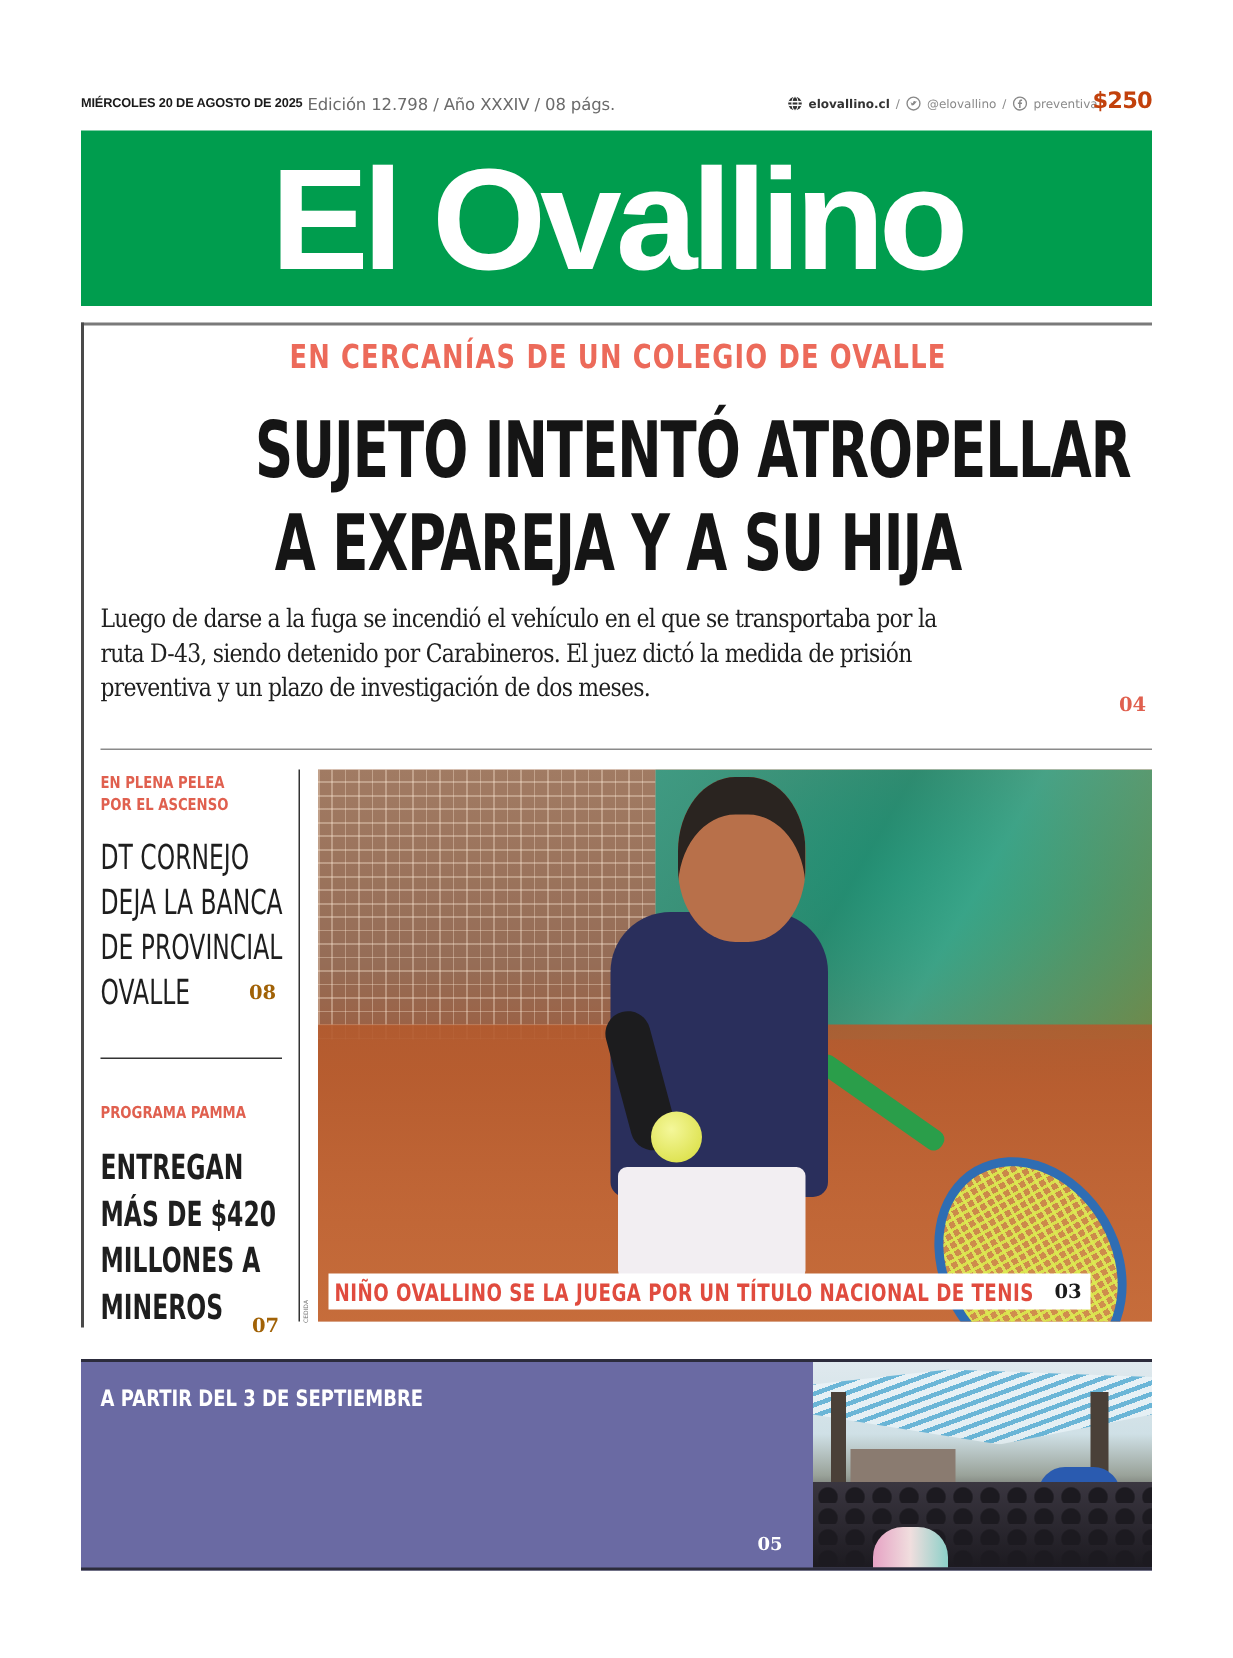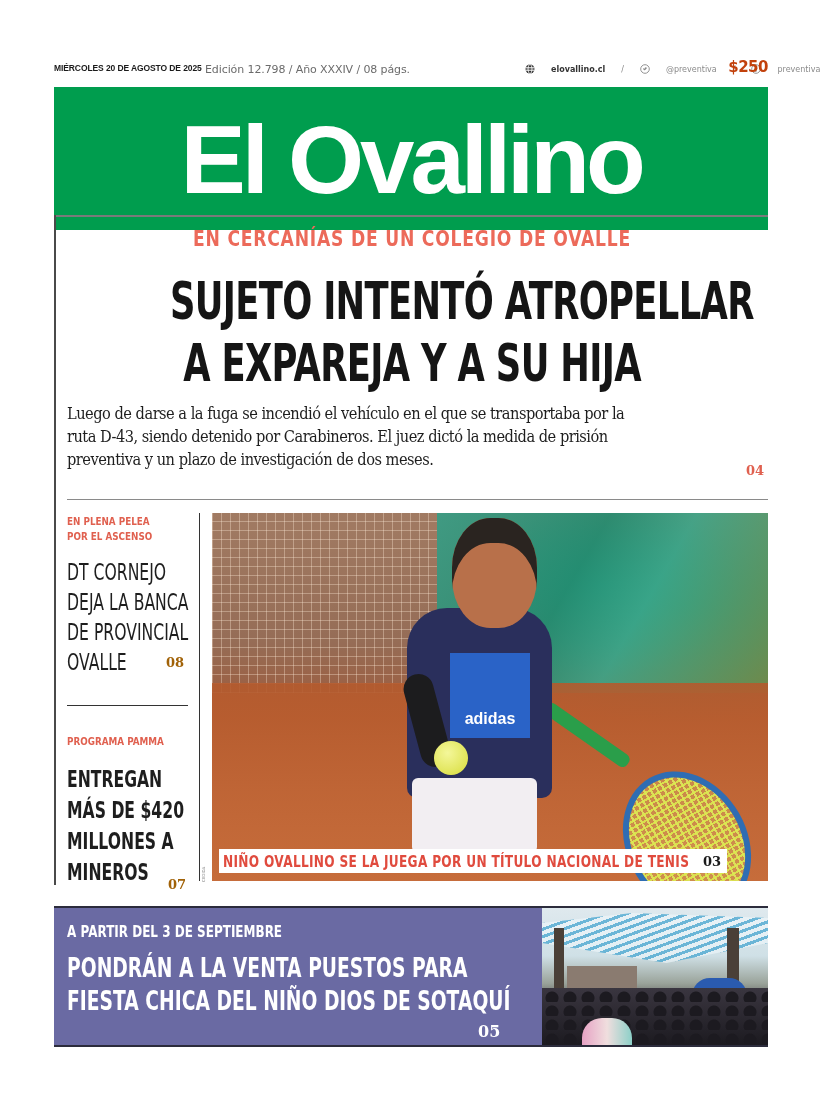--- a/index.html
+++ b/index.html
@@ -3,27 +3,27 @@
 <meta charset="utf-8">
 <style>
   * { box-sizing: border-box; margin: 0; padding: 0; }
   html, body { width: 822px; height: 1105px; background: #ffffff; overflow: hidden; }
   body { position: relative; font-family: "Liberation Sans", sans-serif; color: #1a1a1a; }
 
   
   .topbar { position: absolute; left: 54px; top: 60px; width: 714px; height: 18px; }
   .topbar .date { position: absolute; left: 0; top: 3px; font-family: Liberation Sans, sans-serif; font-size: 8.5px; font-weight: bold; color: #1a1a1a; letter-spacing: -0.1px; }
   .topbar .edition { position: absolute; left: 151px; top: 3px; font-family: "DejaVu Sans", sans-serif; font-size: 11px; color: #6b6b6b; letter-spacing: -0.1px; }
-  .topbar .social { position: absolute; left: 471px; top: 2px; height: 14px; display: flex; align-items: center; gap: 16px; font-family: "DejaVu Sans", sans-serif; font-size: 8px; color: #8a8a8a; }
+  .topbar .social { position: absolute; left: 471px; top: 2px; height: 14px; display: flex; align-items: center; gap: 4px; font-family: "DejaVu Sans", sans-serif; font-size: 8px; color: #8a8a8a; }
   .topbar .social .web { font-weight: bold; color: #333; }
   .topbar .social .icon { display: inline-flex; width: 10px; height: 10px; align-items: center; justify-content: center; }
   .topbar .price { position: absolute; right: 0; top: -2px; font-family: "DejaVu Sans", sans-serif; font-size: 15px; font-weight: bold; color: #c2410c; letter-spacing: -0.5px; }
 
   
-  .masthead { position: absolute; left: 54px; top: 87px; width: 714px; height: 143px; background: #009d4e; display: flex; align-items: center; justify-content: center; }
+  .masthead { position: absolute; left: 54px; top: 87px; width: 714px; height: 117px; background: #009d4e; display: flex; align-items: center; justify-content: center; }
   .masthead .logo { font-family: "Liberation Sans", sans-serif; font-weight: bold; font-size: 96px; color: #ffffff; letter-spacing: -4px; transform: scaleX(1.02); line-height: 1; margin-top: 2px; }
 
   
   .frame-top { position: absolute; left: 54px; top: 215px; width: 714px; height: 2px; background: #7a7a7a; }
   .frame-left { position: absolute; left: 54px; top: 215px; width: 2px; height: 670px; background: #4a4a4a; }
 
   .kicker-main { position: absolute; left: 56px; top: 226px; width: 712px; text-align: center; font-family: "DejaVu Sans", sans-serif; font-weight: bold; font-size: 22px; color: #ec6a5a; letter-spacing: 1px; transform: scaleX(0.78); transform-origin: center; }
   .headline-main { position: absolute; left: 56px; top: 270px; width: 712px; text-align: center; font-family: "DejaVu Sans", sans-serif; font-weight: bold; font-size: 52px; line-height: 62px; color: #151515; letter-spacing: -1px; }
   .headline-main span { display: block; transform: scaleX(0.68); transform-origin: center; white-space: nowrap; }
 
@@ -65,21 +65,21 @@
 
   .caption { position: absolute; left: 219px; top: 849px; height: 24px; background: #ffffff; padding: 0 6px 0 4px; display: flex; align-items: center; white-space: nowrap; }
   .caption .text { font-family: "DejaVu Sans", sans-serif; font-weight: bold; font-size: 16px; color: #e04b3e; letter-spacing: 0.4px; display: inline-block; transform: scaleX(0.76); transform-origin: left; width: 484px; }
   .caption .page { font-family: "DejaVu Serif", serif; font-weight: bold; font-size: 13px; color: #1a1a1a; margin-left: -4px; }
 
   
   .banner { position: absolute; left: 54px; top: 906px; width: 714px; height: 141px; background: #6a6aa3; border-top: 2px solid #2c2c3c; border-bottom: 2px solid #2c2c3c; }
   .banner .kicker { position: absolute; left: 13px; top: 15px; font-family: "DejaVu Sans", sans-serif; font-weight: bold; font-size: 15px; color: #ffffff; white-space: nowrap; transform: scaleX(0.8); transform-origin: left; }
   .banner .headline { position: absolute; left: 13px; top: 44px; font-family: "DejaVu Sans", sans-serif; font-weight: bold; font-size: 26px; line-height: 33px; color: #ffffff; white-space: nowrap; }
   .banner .headline span { display: block; transform: scaleX(0.72); transform-origin: left; }
-  .banner .page { position: absolute; left: 424px; top: 114px; font-family: "DejaVu Serif", serif; font-weight: bold; font-size: 16px; color: #ffffff; }
+  .banner .page { position: absolute; left: 451px; top: 114px; font-family: "DejaVu Serif", serif; font-weight: bold; font-size: 12px; color: #ffffff; }
   .banner .photo { position: absolute; left: 488px; top: 0; width: 226px; height: 137px; overflow: hidden;
     background: linear-gradient(180deg, #dfe9ee 0%, #cfe0e6 35%, #9aa39a 55%, #4c4a4a 70%, #2d2b30 100%); }
   .banner .photo .canopy { position: absolute; left: 0; top: 5px; width: 226px; height: 50px;
     background: repeating-linear-gradient(160deg, rgba(80,170,210,0.8) 0 3px, rgba(240,248,252,0.6) 3px 7px); clip-path: polygon(0 20%, 40% 0, 100% 10%, 100% 60%, 55% 100%, 0 60%); }
   .banner .photo .stage { position: absolute; left: 25px; top: 58px; width: 70px; height: 30px; background: #8a7b70; }
   .banner .photo .tree { position: absolute; top: 20px; width: 10px; height: 70px; background: #4a4038; }
   .banner .photo .tent { position: absolute; left: 150px; top: 70px; width: 55px; height: 18px; background: #2a5bb0; border-radius: 20px 20px 0 0; }
   .banner .photo .crowd { position: absolute; left: 0; top: 80px; width: 226px; height: 57px;
     background: radial-gradient(circle at 10px 10px, #1c1a20 6px, transparent 7px) 0 0 / 18px 14px, linear-gradient(180deg, #3a3640, #1c1a20); }
   .banner .photo .crowd-color { position: absolute; left: 40px; top: 110px; width: 50px; height: 27px; background: linear-gradient(90deg, #e6a2c4, #f0dede, #8cd0c8); border-radius: 20px 20px 0 0; }
@@ -100,21 +100,21 @@
         </svg>
     </span>
     <span class="web">elovallino.cl</span>
     <span>/</span>
     <span class="icon">
       <svg width="10" height="10" viewBox="0 0 10 10">
           <circle cx="5" cy="5" r="4.3" fill="none" stroke="#888" stroke-width="0.9"></circle>
           <path d="M3 6.5 Q5 7 6.8 4.2 L7.2 3.5 L6.4 3.7 Q5.6 3 4.8 3.8 Q4.6 4.4 4.8 4.8 Q3.8 4.8 3.1 4 Q3 5 3.9 5.5 Q3.5 5.6 3.2 5.5 Q3.6 6.2 4.3 6.2 Q3.7 6.6 3 6.5Z" fill="#888"></path>
         </svg>
     </span>
-    <span>@preventiva</span>
+    <span>@elovallino</span>
     <span>/</span>
     <span class="icon">
       <svg width="10" height="10" viewBox="0 0 10 10">
           <circle cx="5" cy="5" r="4.3" fill="none" stroke="#888" stroke-width="0.9"></circle>
           <path d="M5.4 8 V5.3 H6.3 L6.4 4.3 H5.4 V3.7 Q5.4 3.3 5.9 3.3 H6.4 V2.4 H5.6 Q4.4 2.4 4.4 3.6 V4.3 H3.6 V5.3 H4.4 V8Z" fill="#888"></path>
         </svg>
     </span>
     <span>preventiva</span>
   </div>
   <span class="price">$250</span>
@@ -162,41 +162,34 @@
   <div class="side-head bold" style="top:857px">MINEROS</div>
   <span class="side-page" style="left:168px; top:877px">07</span>
 </div>
 
 <div class="photo-tennis">
   <div class="net"></div>
   <div class="green-screen"></div>
   <div class="court-shade"></div>
   <div class="racket-handle"></div>
   <div class="player-shirt"></div>
-  <div class="shirt-logo">
-      <span>adidas</span>
-    </div>
   <div class="arm"></div>
   <div class="player-head"></div>
   <div class="shorts"></div>
   <div class="ball"></div>
   <div class="racket-head"></div>
 </div>
 <div class="photo-credit">CEDIDA</div>
 <div class="caption">
   <span class="text">NIÑO OVALLINO SE LA JUEGA POR UN TÍTULO NACIONAL DE TENIS</span>
   <span class="page">03</span>
 </div>
 
 <div class="banner">
   <div class="kicker">A PARTIR DEL 3 DE SEPTIEMBRE</div>
-  <div class="headline">
-    <span>PONDRÁN A LA VENTA PUESTOS PARA</span>
-    <span>FIESTA CHICA DEL NIÑO DIOS DE SOTAQUÍ</span>
-  </div>
   <span class="page">05</span>
   <div class="photo">
     <div class="canopy"></div>
     <div class="tree" style="left:12px"></div>
     <div class="tree" style="left:185px; width:12px;"></div>
     <div class="stage"></div>
     <div class="tent"></div>
     <div class="crowd"></div>
     <div class="crowd-color"></div>
   </div>

